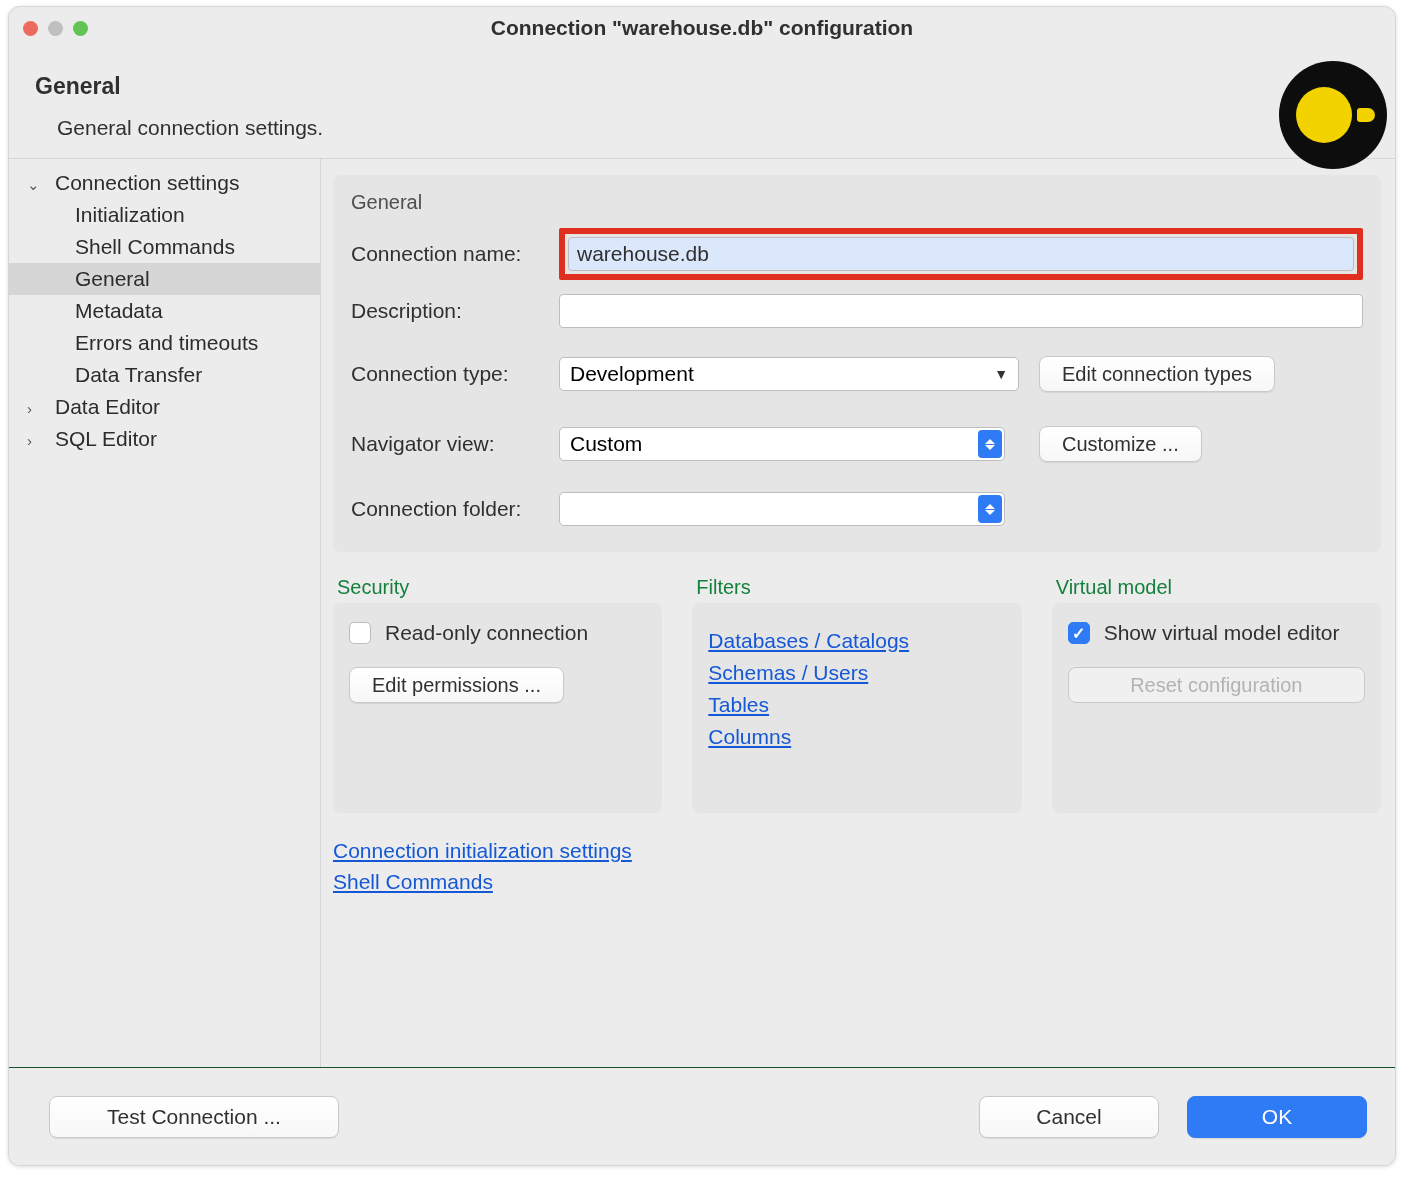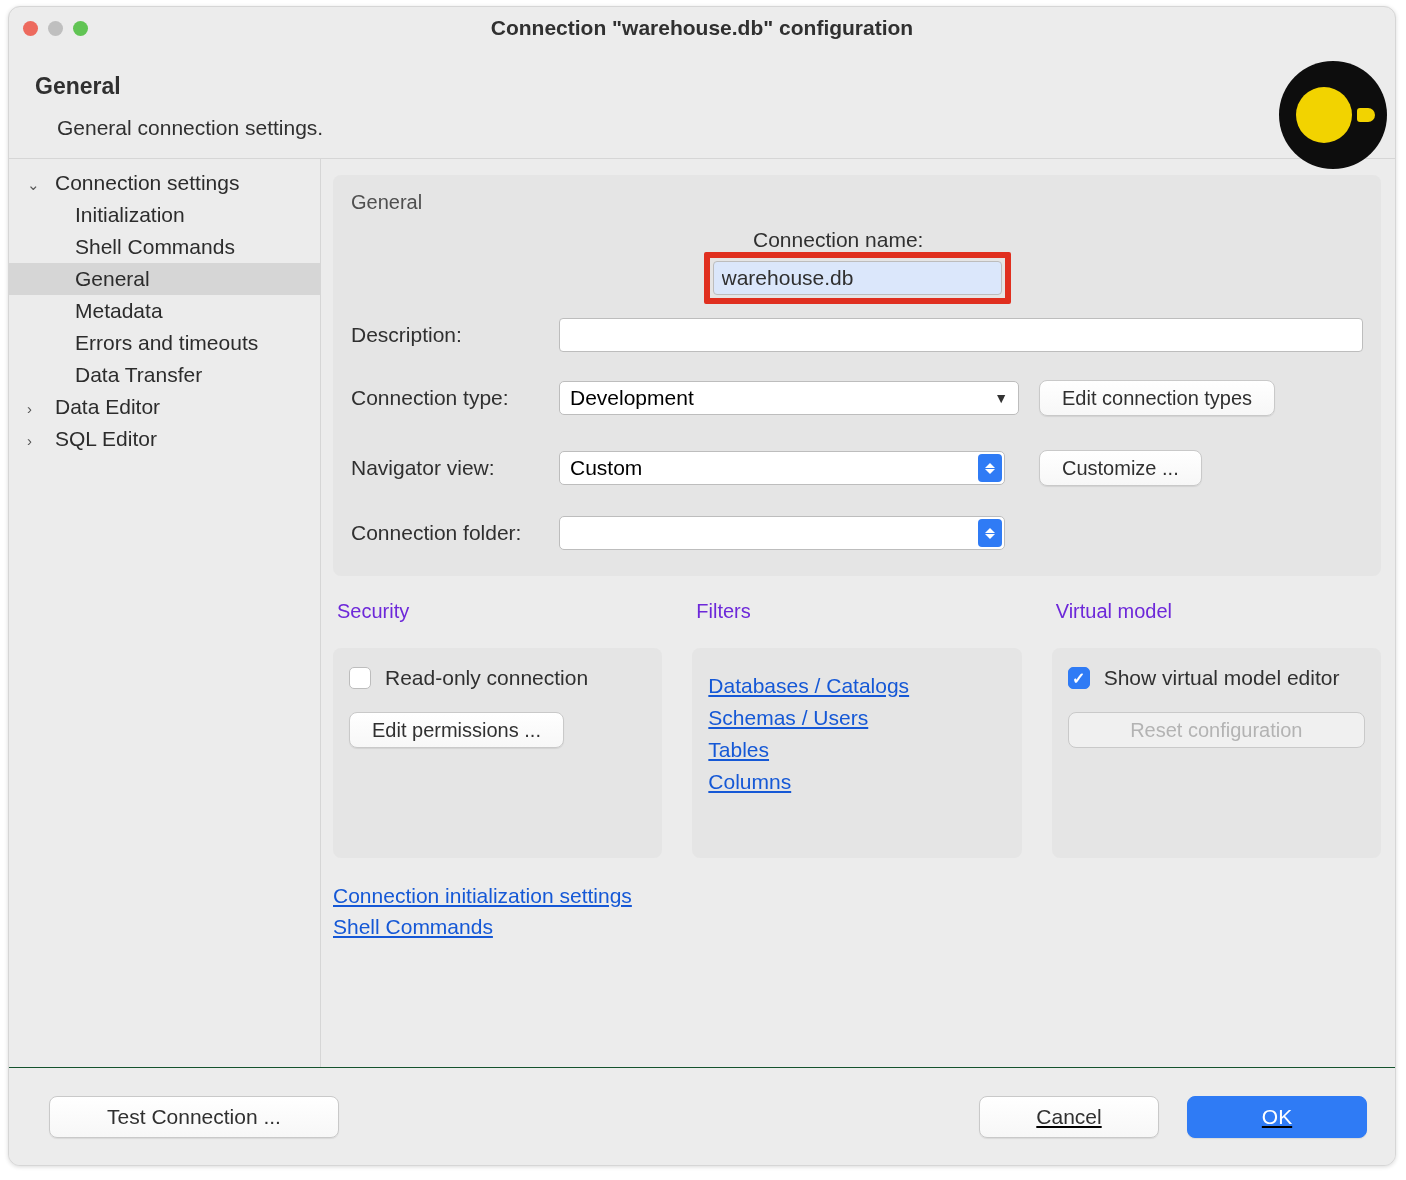--- a/index.html
+++ b/index.html
@@ -79,21 +79,21 @@
   }
   .groupbox {
     background: #e5e5e5;
     border-radius: 8px;
     padding: 16px 18px 26px 18px;
     position: relative;
   }
   .grouplabel { font-size: 20px; color:#4f4f4f; position:absolute; top:-2px; left:16px; transform:translateY(-50%); background:transparent;}
   .g1 .grouplabel { position:static; transform:none; margin-bottom:14px; display:block; }
   .formrow { display:flex; align-items:center; margin-top:14px; }
-  .formrow:first-of-type { margin-top: 6px; flex-direction: column; }
+  .formrow:first-of-type { margin-top: 6px; }
   .flabel { width: 208px; font-size: 21px; color:#303030; }
   .ftext {
     flex: 1; height: 34px; border:1px solid #bdbdbd; border-radius:4px; background:#fff;
     padding: 0 8px; font-size: 21px; color:#303030;
   }
   .ftext.selected { background:#dbe7fb; }
   .highlight-wrap {
     border: 6px solid #e02f1f;
     padding: 3px;
     flex: 1;
@@ -120,37 +120,37 @@
     background: linear-gradient(#fff,#f7f7f7); font-size: 20px; color:#303030;
     display:inline-flex; align-items:center; justify-content:center;
     box-shadow: 0 1px 1px rgba(0,0,0,.08);
   }
   .btn.disabled { color:#b3b3b3; background:#f0f0f0; box-shadow:none;}
   .btn.primary { background:#2f7bf5; color:#fff; border-color:#2f7bf5;}
   .row3 {
     display:flex; gap:30px; margin-top:24px;
   }
   .panel { flex:1; border-radius:8px; }
-  .panel .ptitle { font-size:20px; color:#6d28d9; margin-bottom:25px; padding-left:4px;}
+  .panel .ptitle { font-size:20px; color:#15803d; margin-bottom:4px; padding-left:4px;}
   .panel .pbody { background:#e5e5e5; border-radius:8px; padding:18px 16px 22px 16px; min-height:210px;}
   .chk { display:flex; align-items:center; gap:14px; font-size:21px; color:#303030; }
   .chkbox { width:22px; height:22px; border:1px solid #bdbdbd; border-radius:5px; background:#fff; display:inline-flex; align-items:center; justify-content:center;}
   .chkbox.checked { background:#2f7bf5; border-color:#2f7bf5; }
   .chkbox.checked::after { content:"✓"; color:#fff; font-size:16px; font-weight:700;}
   .linklist a { display:block; font-size:21px; color:#1558d6; text-decoration:underline; margin:8px 0;}
   .bottomlinks { margin-top:26px; }
   .bottomlinks a { display:block; font-size:21px; color:#1558d6; text-decoration:underline; margin:7px 0;}
   .footer {
     height: 98px;
     border-top: 1px solid #14532d;
     display:flex; align-items:center; justify-content:space-between;
     padding: 0 28px 0 40px;
     background:#ececec;
   }
-  .footer .right { display:flex; gap:28px;text-decoration:underline; }
+  .footer .right { display:flex; gap:28px; }
   .footer .btn { height:42px; min-width:180px; font-size:21px;}
   .footer .btn.test { min-width:290px;}
 </style>
 </head>
 <body>
 
 <div class="dialog">
   <div class="titlebar">
     <div class="traffic">
       <div class="dot red"></div>

